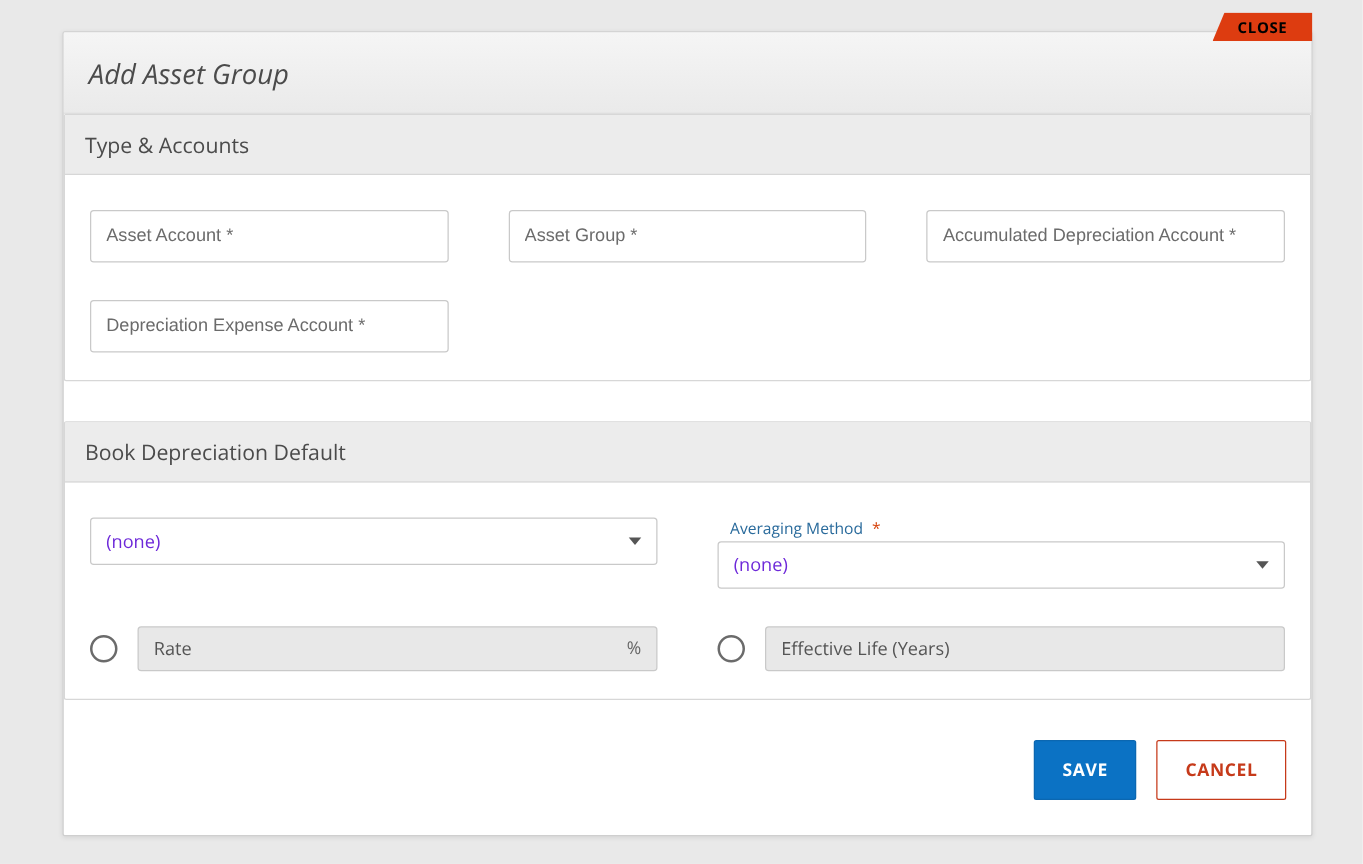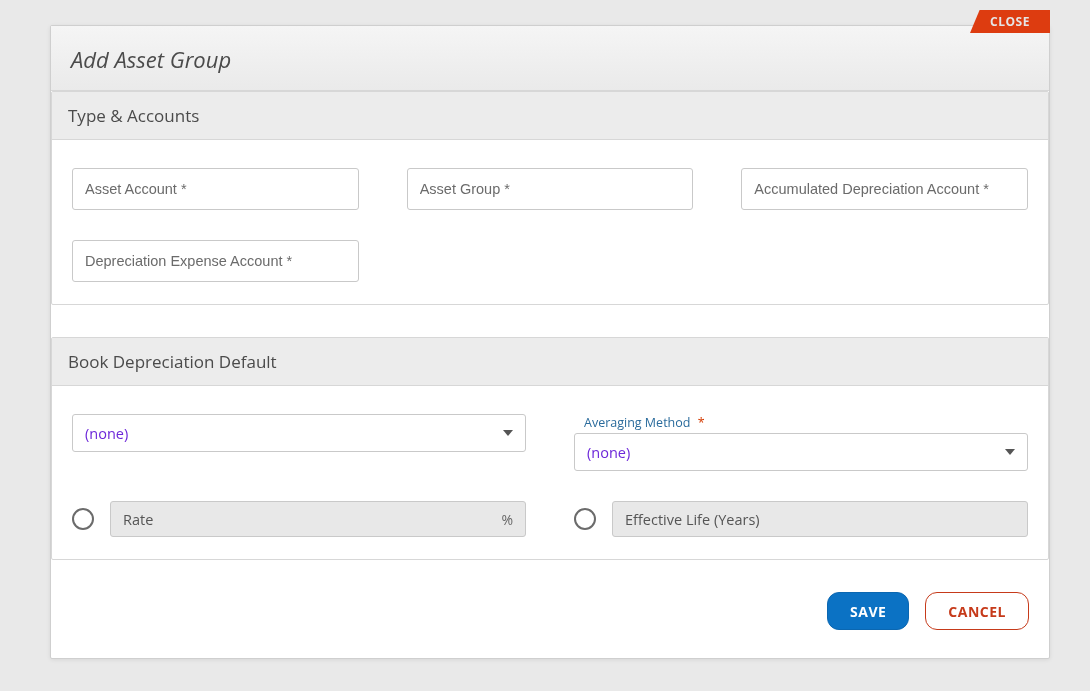--- a/index.html
+++ b/index.html
@@ -17,21 +17,21 @@
     background: #ffffff;
     border: 1px solid #cfcfcf;
     border-radius: 2px;
     box-shadow: 0 1px 4px rgba(0,0,0,0.08);
   }
   .close-tab {
     position: absolute;
     right: -1px; top: -16px;
     width: 80px; height: 23px;
     background: #dd3c10;
-    color: #e5e5e5;
+    color: #000000;
     font-weight: 700;
     font-size: 12px;
     letter-spacing: .5px;
     display: flex; align-items: center; justify-content: center;
     clip-path: polygon(12% 0, 100% 0, 100% 100%, 0 100%);
     cursor: pointer;
     text-align: right;
   }
   .modal-header {
     background: linear-gradient(#f5f5f5, #eaeaea);
@@ -137,22 +137,22 @@
   .disabled-field .suffix {
     position: absolute; right: 12px; top: 50%; transform: translateY(-50%);
     color: #666;
     font-size: 14px;
   }
   .modal-footer {
     padding: 0 20px 28px;
     display: flex; justify-content: flex-end; gap: 16px;
   }
   .btn {
-    height: 38px;
-    border-radius: 12px;
+    height: 48px;
+    border-radius: 2px;
     font-size: 14px;
     font-weight: 700;
     letter-spacing: .5px;
     padding: 0 22px;
     cursor: pointer;
     display: inline-flex; align-items: center; justify-content: center;
   }
   .btn-primary {
     background: #0b72c4;
     color: #fff;

